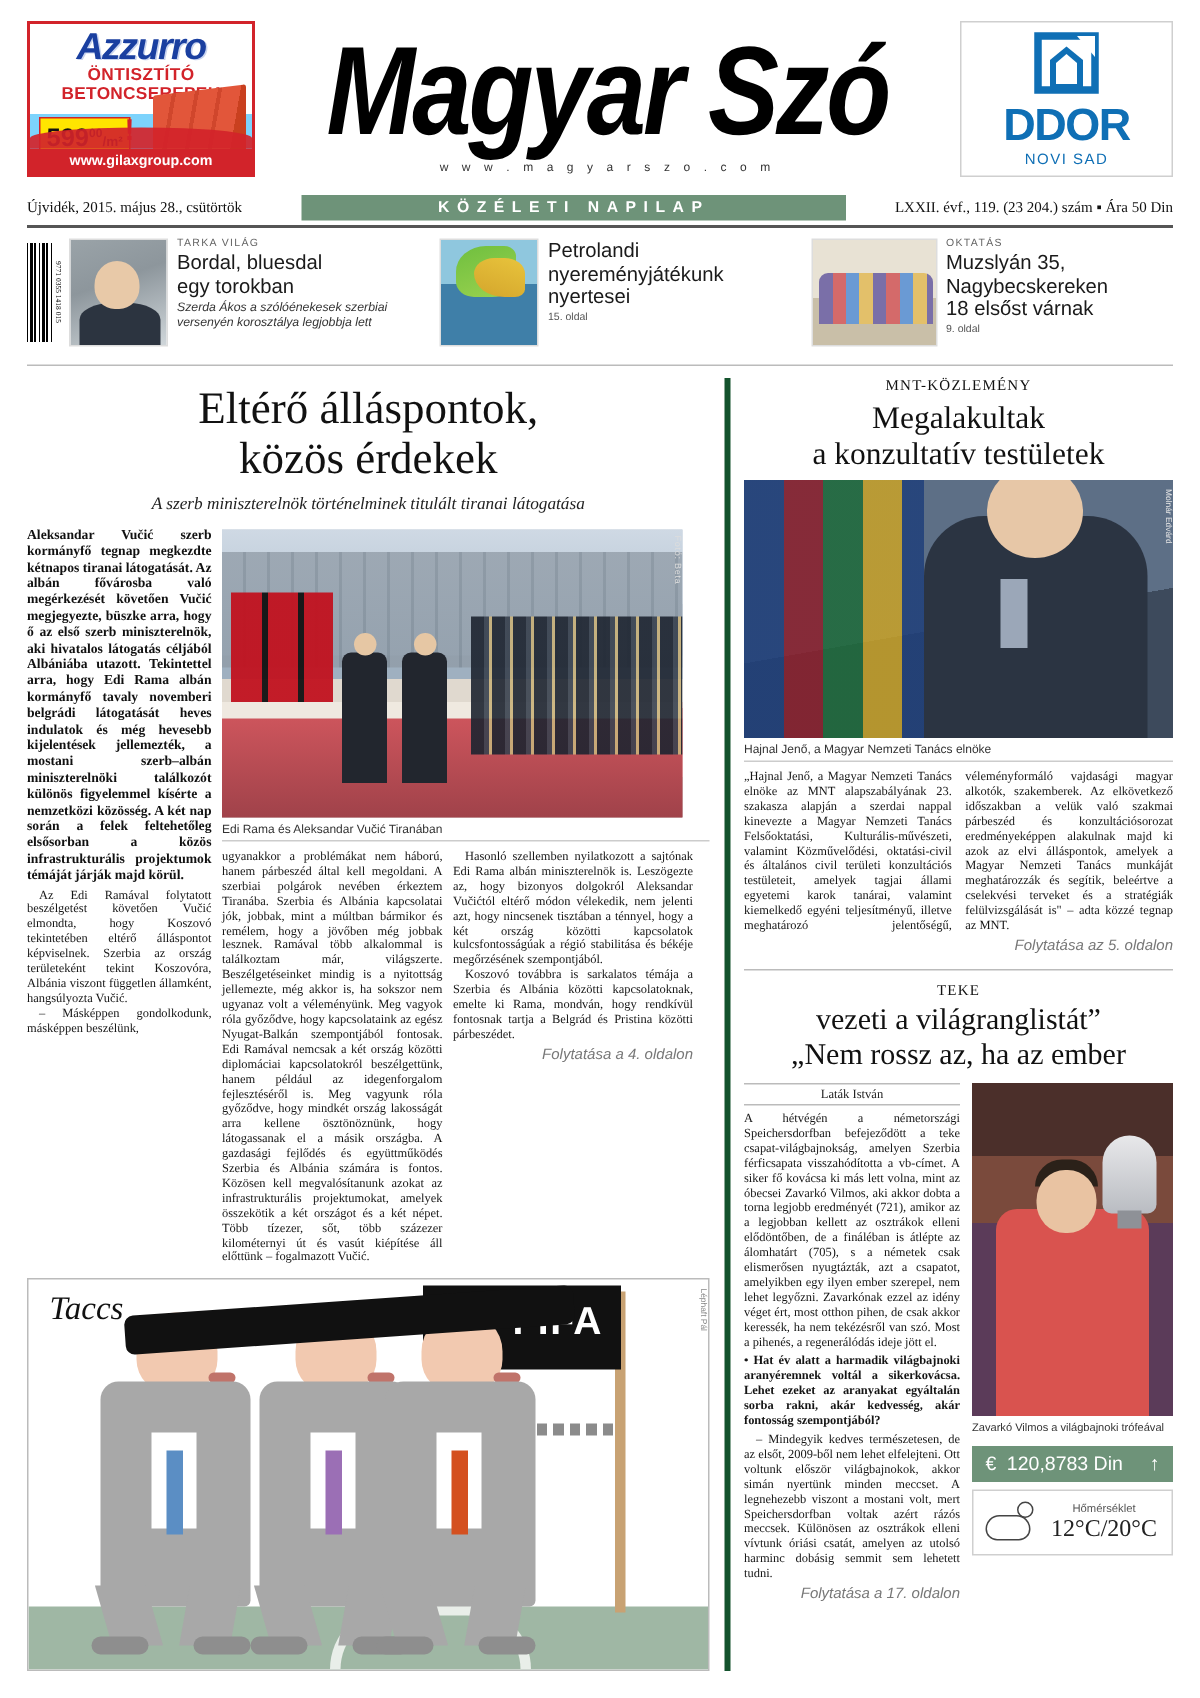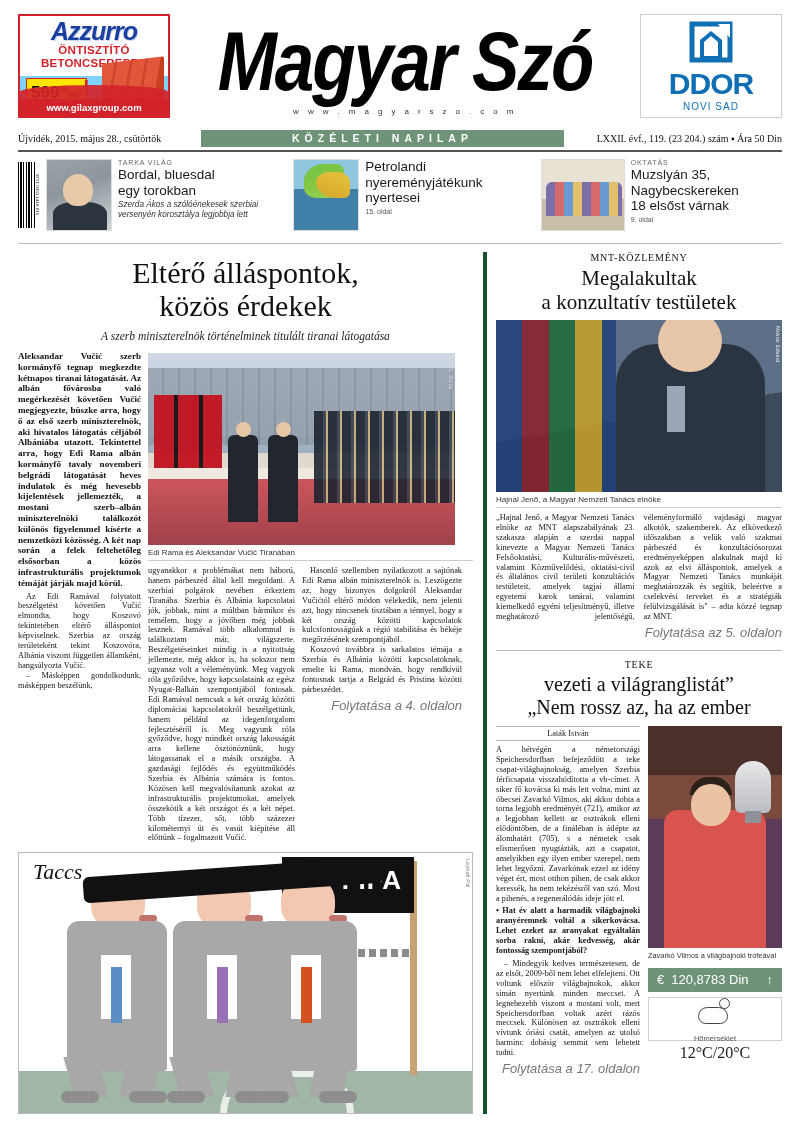--- a/index.html
+++ b/index.html
@@ -150,21 +150,21 @@
     line-height:10.8px; text-align:justify; color:#111;
   }
   .bodytext {
     font-family:"Liberation Serif",serif; font-size:8.3px; line-height:9.9px;
     text-align:justify; color:#151515;
   }
   .bodytext p, .bigtext p { text-indent:8px; }
   .bodytext p.noind, .bigtext p.noind { text-indent:0; }
   .bodytext .b { font-weight:bold; }
   .jump {
-    font-family:"Liberation Sans",sans-serif; font-size:13px; color:#777;
+    font-family:"Liberation Sans",sans-serif; font-size:10px; color:#777;
     text-align:right; margin-top:3px; font-style:italic;
   }
 
   
   .lead-photo-wrap { margin-top:2px; }
   .lead-photo {
     width:307px; height:192px; position:relative; overflow:hidden;
     background: linear-gradient(#b9c7d6 0 26%, #9fb0c0 26% 52%, #e0d9cf 52% 62%, #c44b52 62% 86%, #8f3d43 86% 100%);
   }
   .lp-sky{position:absolute;left:0;top:0;width:100%;height:44%;
@@ -269,21 +269,21 @@
     font-family:"Liberation Sans",sans-serif; font-size:7.4px; color:#333; padding-top:3px;
   }
   .fx-box {
     margin-top:8px; background:#6e9379; color:#fff; height:24px; display:flex;
     align-items:center; gap:7px; padding:0 9px;
     font-family:"Liberation Sans",sans-serif; font-size:13px;
   }
   .fx-arrow { margin-left:auto; font-size:13px; }
   .wx-box {
     margin-top:5px; border:1px solid #cfcfcf; height:44px; display:flex;
-    align-items:center; gap:8px; padding:0 8px;flex-direction:column;
+    align-items:center; gap:8px; padding:0 8px;
   }
   .wx-icon { width:34px; height:28px; position:relative; flex:none; }
   .wx-sun { position:absolute; right:2px; top:0; width:11px; height:11px; border:1.4px solid #444; border-radius:50%; }
   .wx-cloud { position:absolute; left:0; bottom:2px; width:30px; height:17px; border:1.4px solid #444;
               border-radius:12px 12px 10px 10px; background:#fff; }
   .wx-txt { text-align:center; flex:1; }
   .wx-label { font-family:"Liberation Sans",sans-serif; font-size:7.5px; color:#555; }
   .wx-temp { font-family:Liberation Serif, serif; font-size:16px; color:#222; margin-top:1px; }
   .credit-v2 { position:absolute; right:1px; top:6px; writing-mode:vertical-rl;
     font-family:"Liberation Sans",sans-serif; font-size:5.6px; color:#e6e6e6; }

